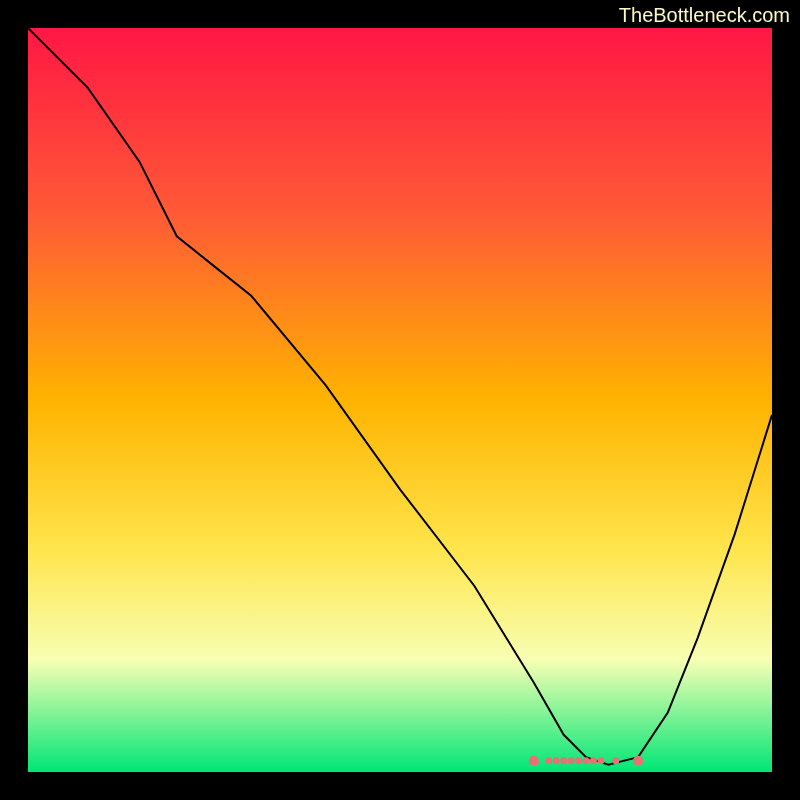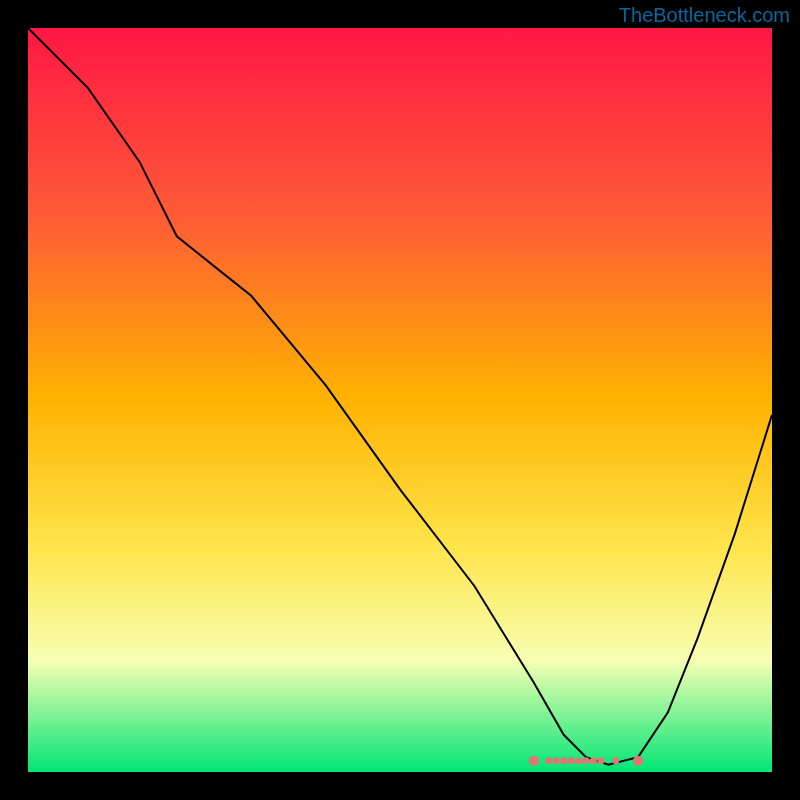--- a/index.html
+++ b/index.html
@@ -8,21 +8,21 @@
     width: 800px;
     height: 800px;
     background: #000;
     font-family: Arial, sans-serif;
     position: relative;
   }
   .watermark {
     position: absolute;
     top: 4px;
     right: 10px;
-    color: #0369a1;
+    color: #fef9c3;
     font-size: 20px;
     font-weight: 500;
     z-index: 10;
   }
   .plot-area {
     position: absolute;
     top: 28px;
     left: 28px;
     width: 744px;
     height: 744px;

